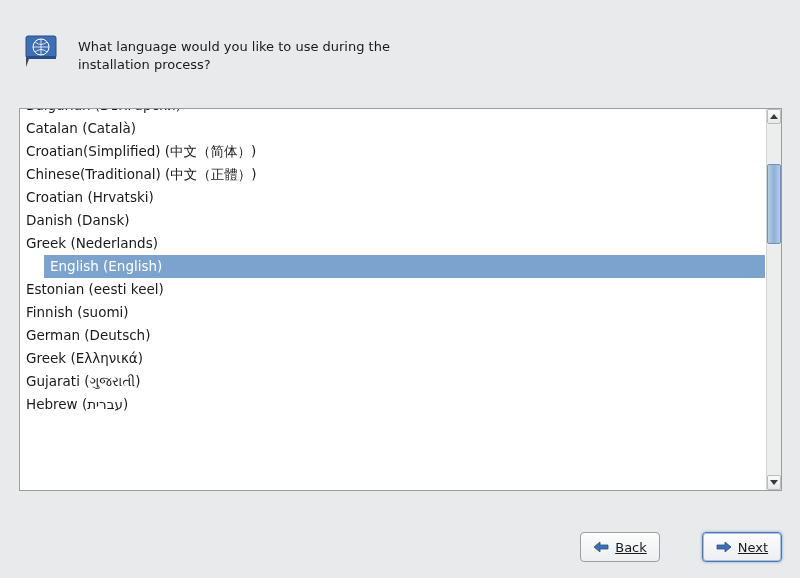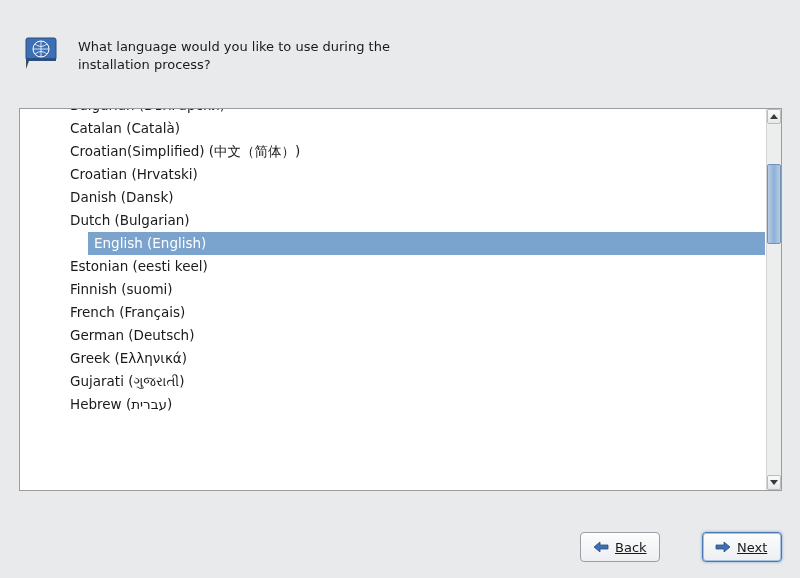--- a/index.html
+++ b/index.html
@@ -8,21 +8,21 @@
     width: 800px;
     height: 578px;
     background: #e9eaec;
     font-family: "DejaVu Sans", "Liberation Sans", Arial, sans-serif;
     font-size: 13px;
     color: #1a1a1a;
     overflow: hidden;
   }
   .header {
     display: flex;
-    align-items: center;
+    align-items: flex-start;
     padding: 34px 20px 0 24px;
     gap: 18px;
   }
   .header .icon-wrap {
     width: 36px;
     height: 36px;
     display: flex;
     align-items: center;
     justify-content: center;
   }
@@ -41,21 +41,20 @@
     border: 1px solid #9c9c9c;
     box-sizing: border-box;
   }
   .list-inner {
     position: absolute;
     left: 0;
     top: 0;
     right: 16px;
     bottom: 0;
     overflow: hidden;
-    padding-left: 44px;
   }
   .item {
     height: 23px;
     line-height: 23px;
     padding-left: 6px;
     white-space: nowrap;
     font-size: 13.5px;
     cursor: pointer;
   }
   .item.first-cut {
@@ -133,20 +132,21 @@
   }
   .btn {
     min-width: 80px;
     height: 30px;
     padding: 0 12px;
     background: linear-gradient(#fdfdfd,#eceef1);
     border: 1px solid #9aa0a6;
     border-radius: 4px;
     display: flex;
     align-items: center;
+    justify-content: center;
     gap: 6px;
     font-size: 13px;
     cursor: pointer;
     box-sizing: border-box;
   }
   .btn.primary {
     border-color: #4b79ad;
     box-shadow: 0 0 0 1px #a7c1de inset, 0 0 3px #7aa3cf;
     margin-left: 32px;
   }
@@ -171,27 +171,27 @@
     <span>What language would you like to use during the</span><br>
     <span>installation process?</span>
   </div>
 </div>
 
 <div class="list-frame">
   <div class="list-inner" id="list-inner">
       <div class="item first-cut">Bulgarian (Български)</div>
       <div class="item">Catalan (Català)</div>
       <div class="item">Croatian(Simplified) (中文（简体）)</div>
+      <div class="item">Chinese(Traditional) (中文（正體）)</div>
       <div class="item">Croatian (Hrvatski)</div>
       <div class="item">Danish (Dansk)</div>
-      <div class="item">Dutch (Bulgarian)</div>
+      <div class="item">Greek (Nederlands)</div>
       <div class="item selected">English (English)</div>
       <div class="item">Estonian (eesti keel)</div>
       <div class="item">Finnish (suomi)</div>
-      <div class="item">French (Français)</div>
       <div class="item">German (Deutsch)</div>
       <div class="item">Greek (Ελληνικά)</div>
       <div class="item">Gujarati (ગુજરાતી)</div>
       <div class="item">Hebrew (עברית)</div>
     </div>
   <div class="sb">
     <div class="sb-btn up">
       <div class="arrow up"></div>
     </div>
     <div class="sb-track">

